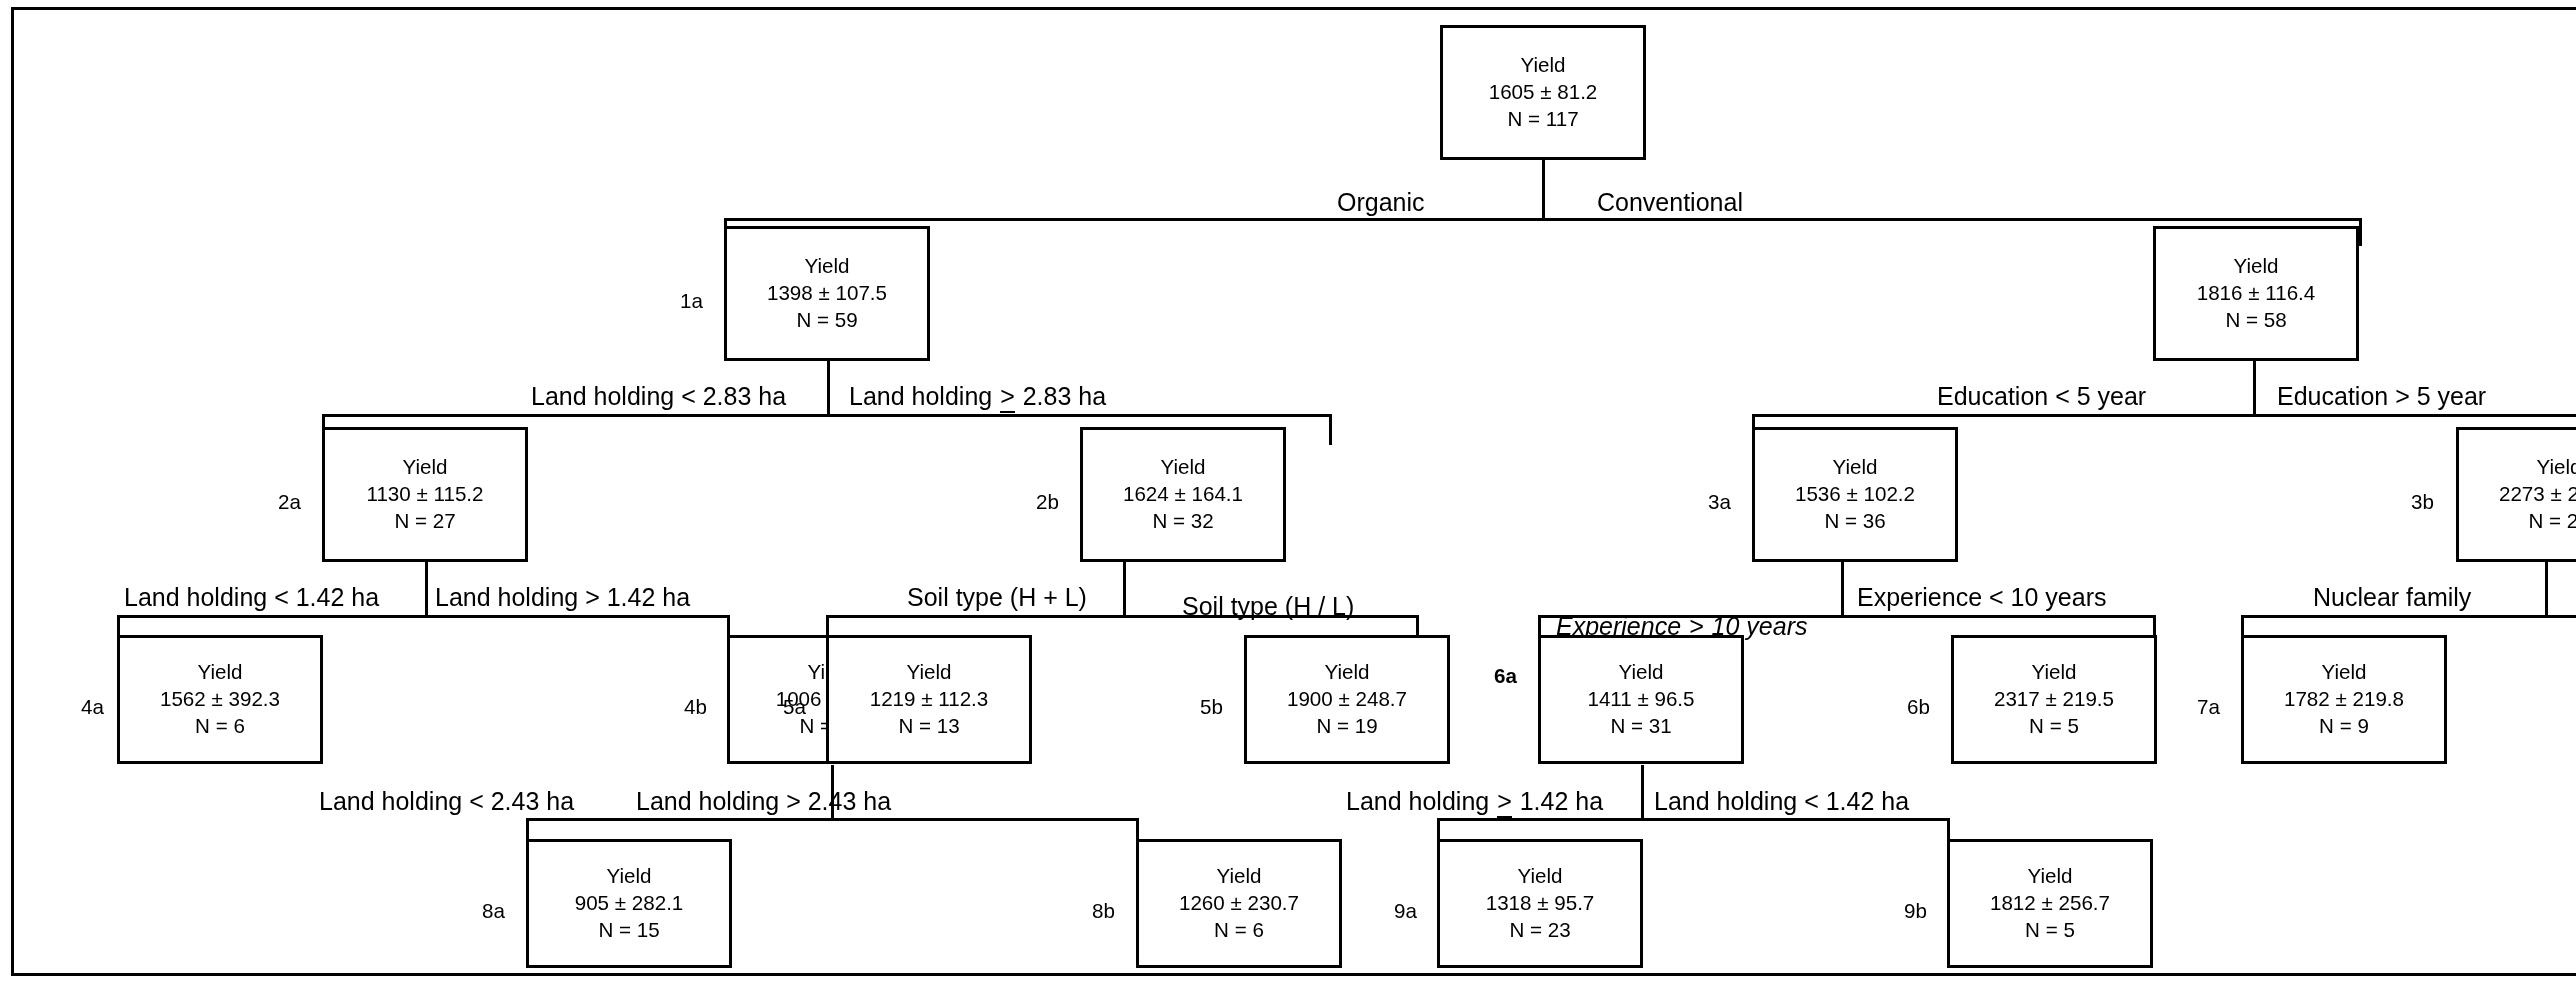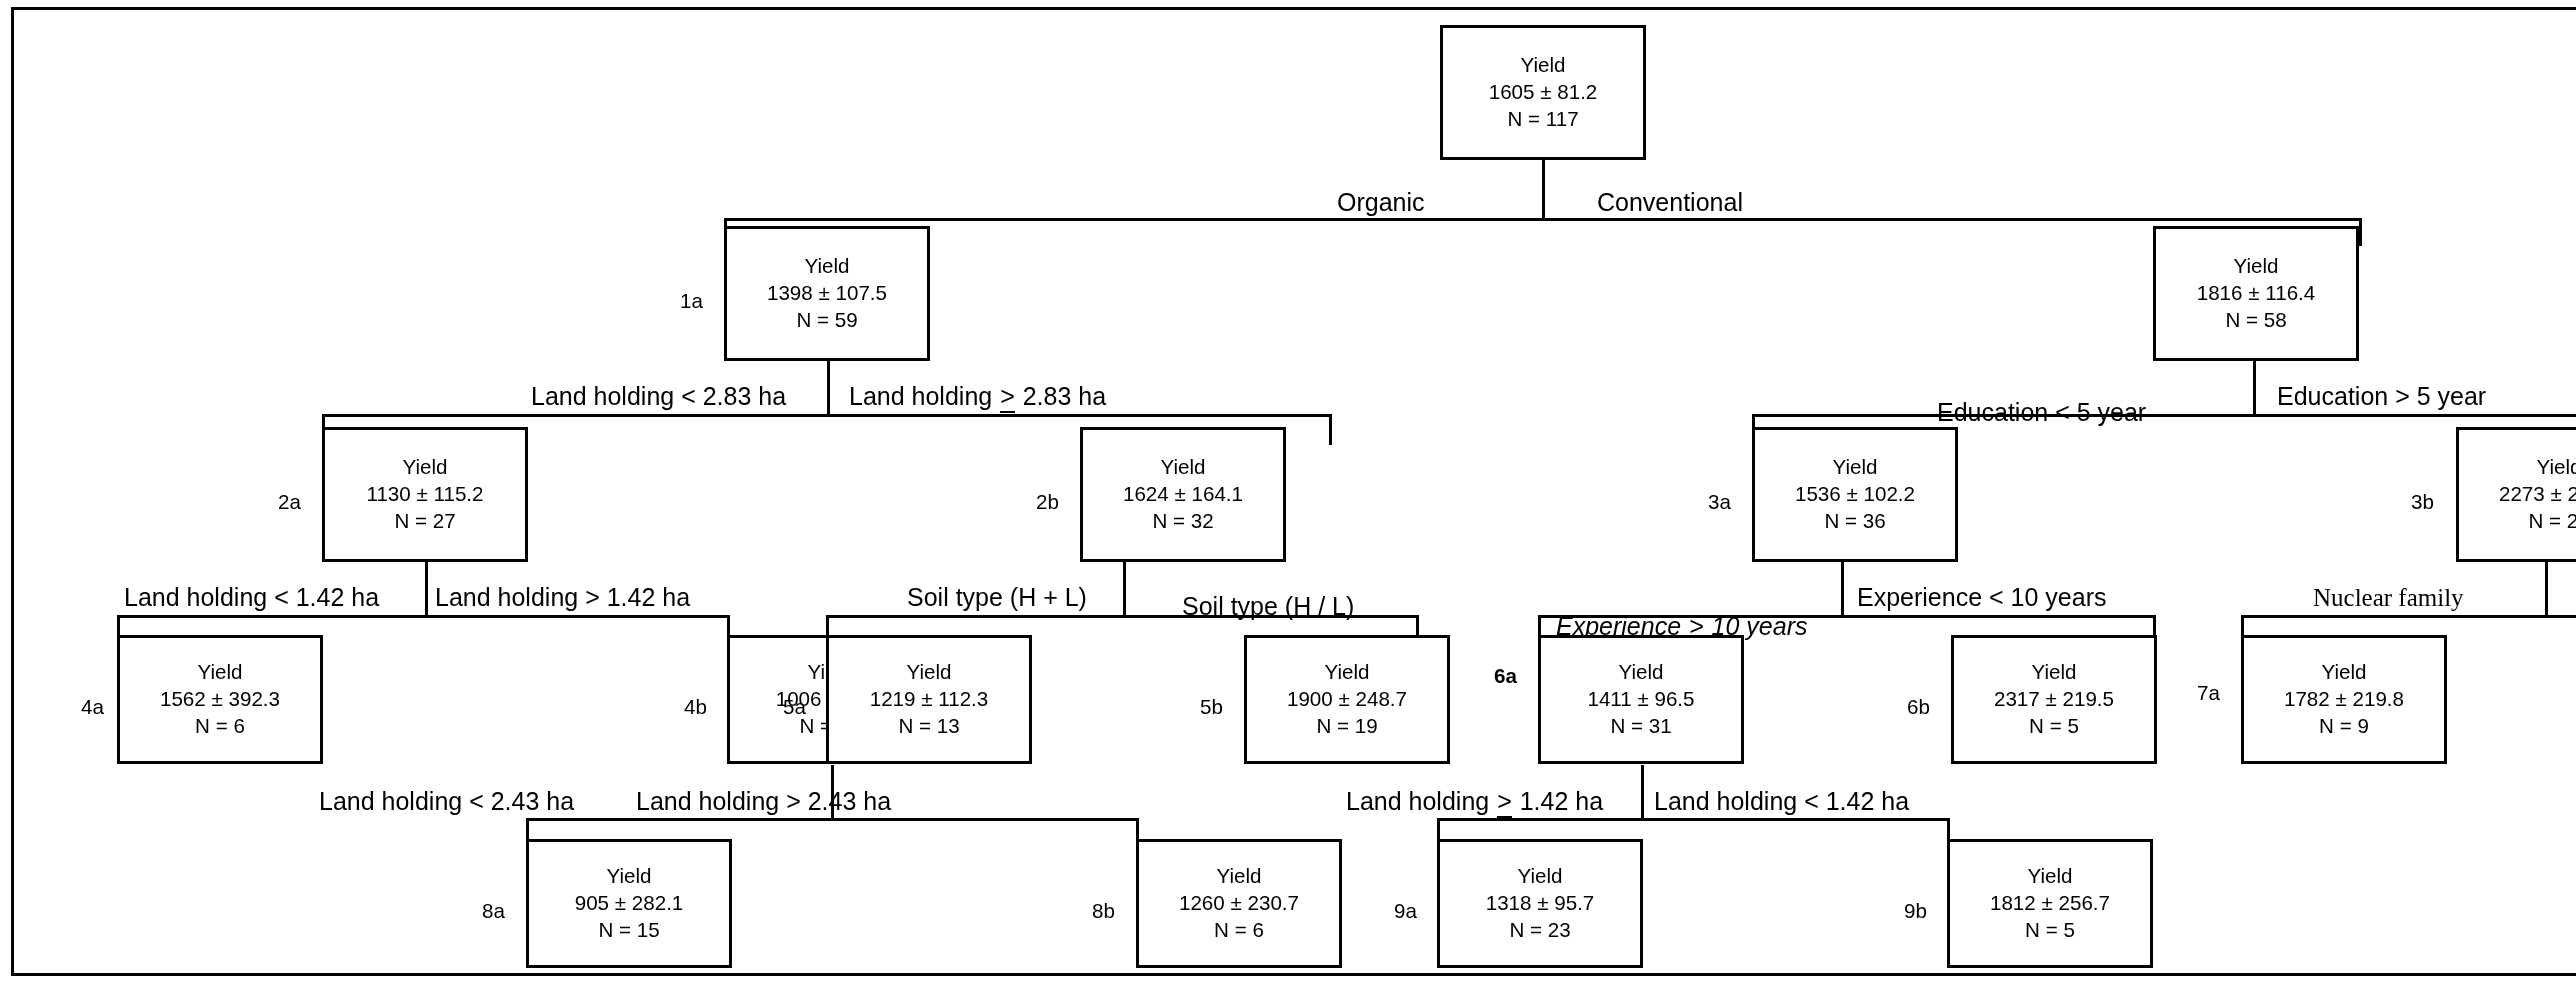--- a/index.html
+++ b/index.html
@@ -125,35 +125,35 @@
   <div class="vline" style="left:1947px; top:818px; height:28px;"></div>
 
   <div class="edge-label" style="left:1337px; top:190px;">Organic</div>
   <div class="edge-label" style="left:1597px; top:190px;">Conventional</div>
 
   <div class="edge-label" style="left:531px; top:384px;">Land holding &lt; 2.83 ha</div>
   <div class="edge-label" style="left:849px; top:384px;">
     <span>Land holding </span><span class="ge">&gt;</span><span> 2.83 ha</span>
   </div>
 
-  <div class="edge-label" style="left:1937px; top:400px;">Education &lt; 5 year</div>
+  <div class="edge-label" style="left:1937px; top:384px;">Education &lt; 5 year</div>
   <div class="edge-label" style="left:2277px; top:384px;">Education &gt; 5 year</div>
 
   <div class="edge-label" style="left:124px; top:585px;">Land holding &lt; 1.42 ha</div>
   <div class="edge-label" style="left:435px; top:585px;">Land holding &gt; 1.42 ha</div>
 
   <div class="edge-label" style="left:876px; top:585px;margin-left:31px;">Soil type (H + L)</div>
   <div class="edge-label" style="left:1182px; top:594px;">Soil type (H / L)</div>
 
   <div class="edge-label" style="left:1556px; top:614px;font-style:italic;">
     <span>Experience </span><span class="ge">&gt;</span><span> 10 years</span>
   </div>
   <div class="edge-label" style="left:1857px; top:585px;">Experience &lt; 10 years</div>
 
-  <div class="edge-label" style="left:2313px; top:585px;font-family:Liberation Serif, serif;">Nuclear family</div>
+  <div class="edge-label" style="left:2313px; top:585px;">Nuclear family</div>
 
   <div class="edge-label" style="left:319px; top:789px;">Land holding &lt; 2.43 ha</div>
   <div class="edge-label" style="left:636px; top:789px;">Land holding &gt; 2.43 ha</div>
 
   <div class="edge-label" style="left:1346px; top:789px;">
     <span>Land holding </span><span class="ge">&gt;</span><span> 1.42 ha</span>
   </div>
   <div class="edge-label" style="left:1654px; top:789px;">Land holding &lt; 1.42 ha</div>
 
   <div class="node" style="left:1440px; top:25px; width:206px; height:135px;">
@@ -239,21 +239,21 @@
     <span class="ln">N = 31</span>
   </div>
 
   <div class="node-id" style="left:1907px; top:697px;">6b</div>
   <div class="node" style="left:1951px; top:635px; width:206px; height:129px;">
     <span class="ln">Yield</span>
     <span class="ln">2317 ± 219.5</span>
     <span class="ln">N = 5</span>
   </div>
 
-  <div class="node-id" style="left:2197px; top:683px;">7a</div>
+  <div class="node-id" style="left:2197px; top:697px;">7a</div>
   <div class="node" style="left:2241px; top:635px; width:206px; height:129px;">
     <span class="ln">Yield</span>
     <span class="ln">1782 ± 219.8</span>
     <span class="ln">N = 9</span>
   </div>
 
   <div class="node-id" style="left:482px; top:901px;">8a</div>
   <div class="node" style="left:526px; top:839px; width:206px; height:129px;">
     <span class="ln">Yield</span>
     <span class="ln">905 ± 282.1</span>

